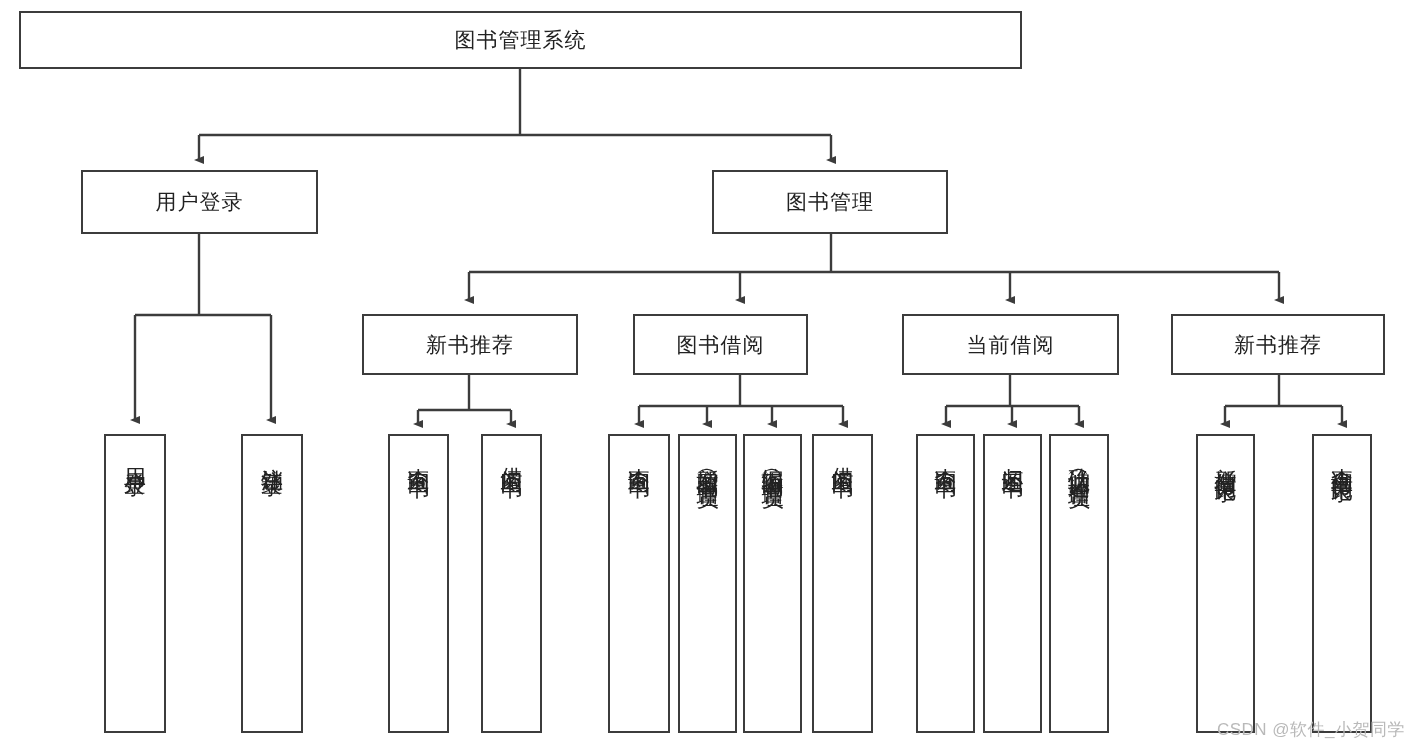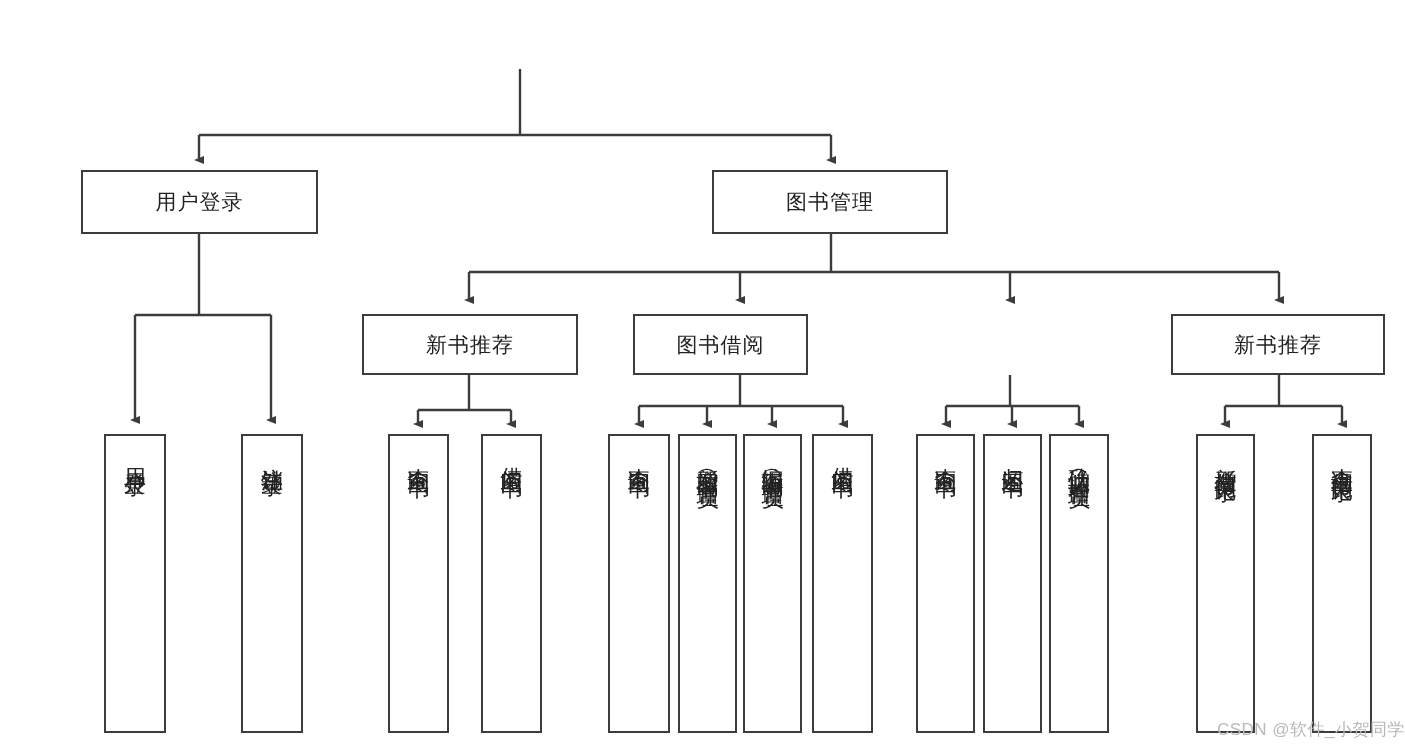--- a/index.html
+++ b/index.html
@@ -102,33 +102,39 @@
       <path d="M1012,406 L1012,424" marker-end="url(#arrow)"></path>
       <path d="M1079,406 L1079,424" marker-end="url(#arrow)"></path>
 
       <path d="M1279,375 L1279,406"></path>
       <path d="M1225,406 L1342,406"></path>
       <path d="M1225,406 L1225,424" marker-end="url(#arrow)"></path>
       <path d="M1342,406 L1342,424" marker-end="url(#arrow)"></path>
     </g>
   </svg>
 
+  <div class="node horiz" style="left:19px;top:11px;width:1003px;height:58px;">
+    <span class="label">图书管理系统</span>
+  </div>
 
   <div class="node horiz" style="left:81px;top:170px;width:237px;height:64px;">
     <span class="label">用户登录</span>
   </div>
   <div class="node horiz" style="left:712px;top:170px;width:236px;height:64px;">
     <span class="label">图书管理</span>
   </div>
 
   <div class="node horiz" style="left:362px;top:314px;width:216px;height:61px;">
     <span class="label">新书推荐</span>
   </div>
   <div class="node horiz" style="left:633px;top:314px;width:175px;height:61px;">
     <span class="label">图书借阅</span>
+  </div>
+  <div class="node horiz" style="left:902px;top:314px;width:217px;height:61px;">
+    <span class="label">当前借阅</span>
   </div>
   <div class="node horiz" style="left:1171px;top:314px;width:214px;height:61px;">
     <span class="label">新书推荐</span>
   </div>
 
   <div class="node vert" style="left:104px;top:434px;width:62px;height:299px;">
     <span class="label">用户登录</span>
   </div>
   <div class="node vert" style="left:241px;top:434px;width:62px;height:299px;">
     <span class="label">注销登录</span>

